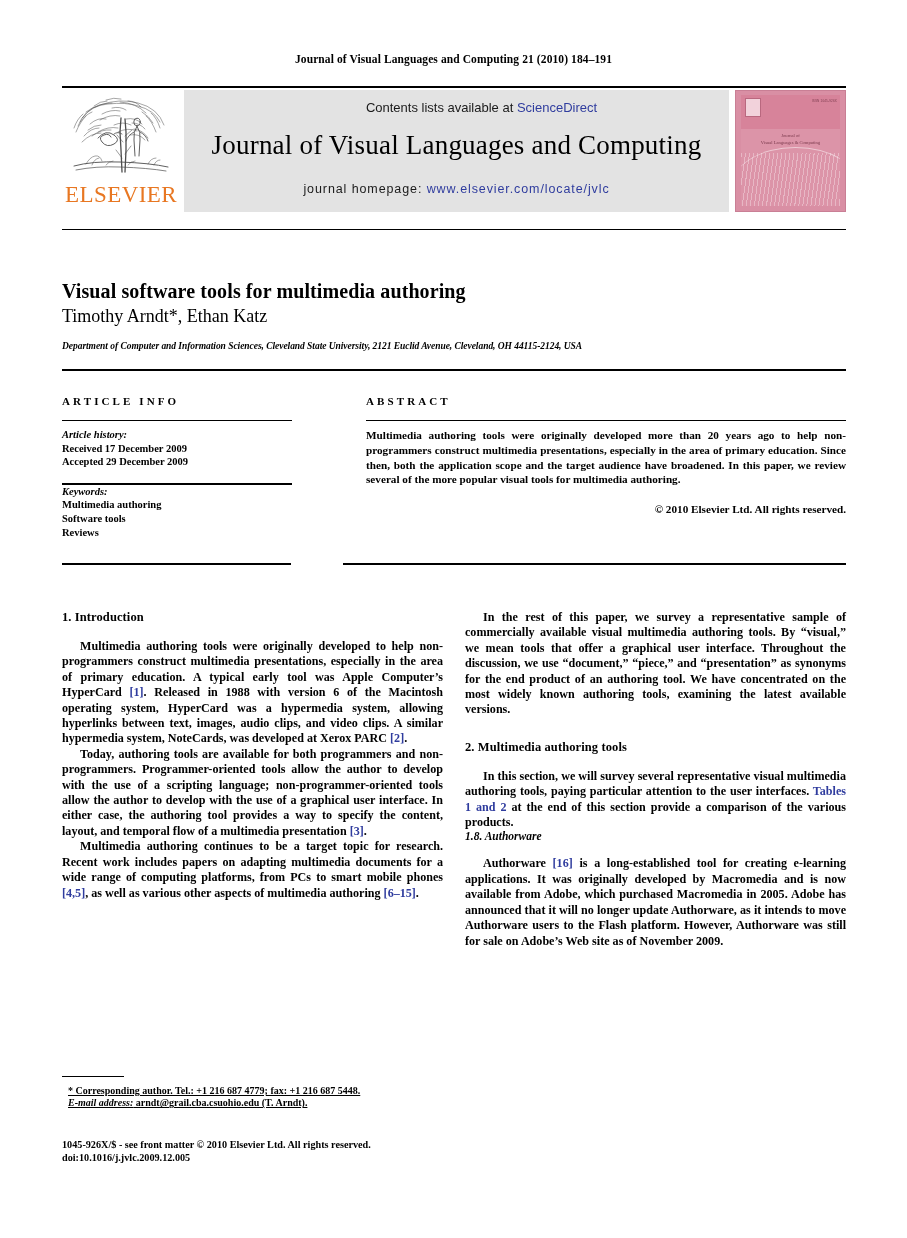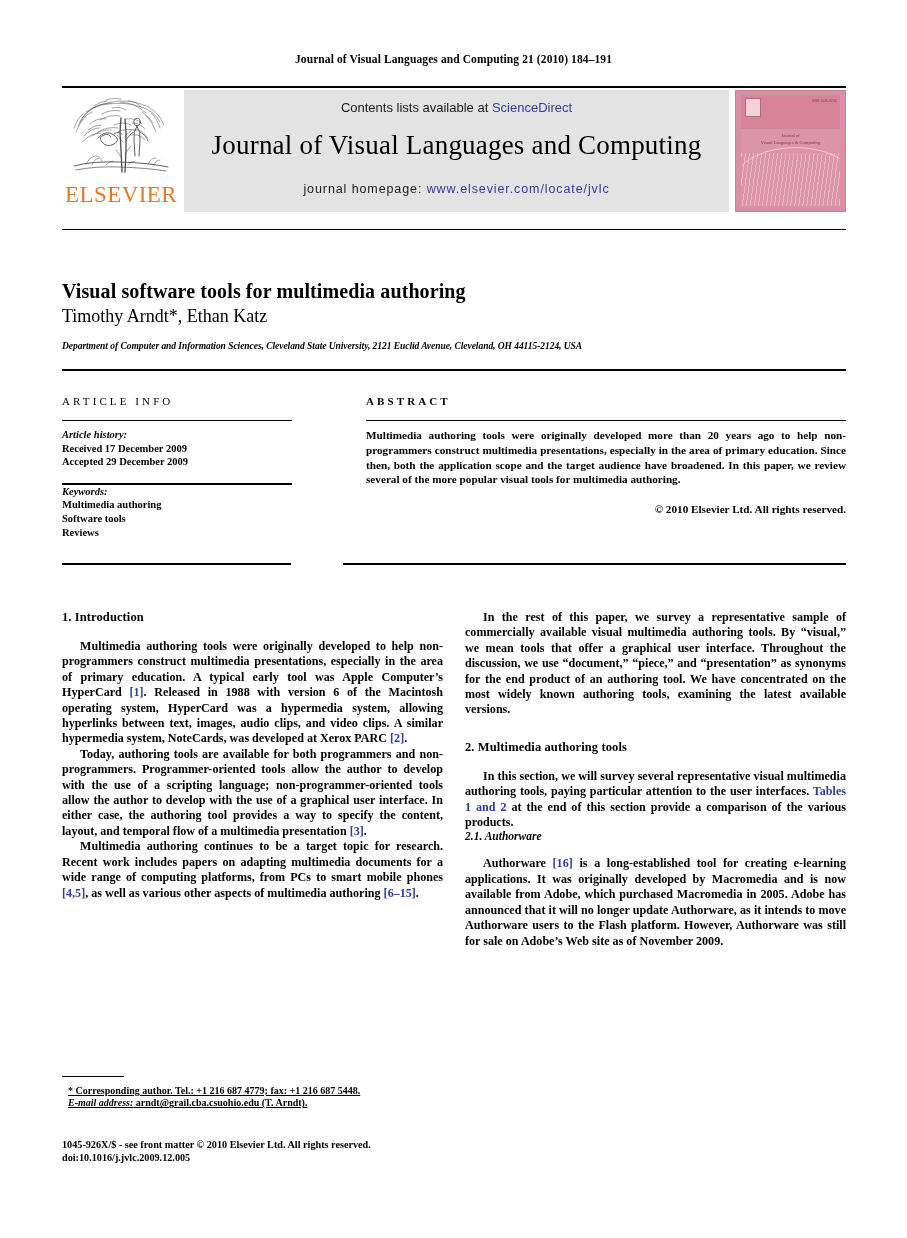--- a/index.html
+++ b/index.html
@@ -80,20 +80,21 @@
     background: #E3E3E3;
   }
   .contents-line {
     position: absolute;
     left: 0; top: 10px;
     width: 545px;
     text-align: center;
     font-family: "Liberation Sans", sans-serif;
     font-size: 13px;
     color: #1a1a1a;
+    padding-left: 25px;
   }
   .contents-line a {
     color: #2F3C9E;
     text-decoration: none;
   }
   .journal-title {
     position: absolute;
     left: 0; top: 40px;
     width: 545px;
     text-align: center;
@@ -219,21 +220,21 @@
     position: absolute;
     left: 62px; top: 369px;
     width: 784px;
     height: 2px;
     background: #000;
   }
   .label-info {
     position: absolute;
     left: 62px; top: 395px;
     font-size: 11px;
-    font-weight: normal;
+    font-weight: bold;
     letter-spacing: 3.1px;
   }
   .label-abstract {
     position: absolute;
     left: 366px; top: 395px;
     font-size: 11px;
     font-weight: bold;
     letter-spacing: 3.1px;
   }
   .rule-info-left {
@@ -487,21 +488,21 @@
     <h2 class="sec-head">1.  Introduction</h2>
     <p class="body"><span>Multimedia authoring tools were originally developed to help non-programmers construct multimedia presentations, especially in the area of primary education. A typical early tool was Apple Computer’s HyperCard </span><span class="ref">[1]</span><span>. Released in 1988 with version 6 of the Macintosh operating system, HyperCard was a hypermedia system, allowing hyperlinks between text, images, audio clips, and video clips. A similar hypermedia system, NoteCards, was developed at Xerox PARC </span><span class="ref">[2]</span><span>.</span></p>
     <p class="body"><span>Today, authoring tools are available for both programmers and non-programmers. Programmer-oriented tools allow the author to develop with the use of a scripting language; non-programmer-oriented tools allow the author to develop with the use of a graphical user interface. In either case, the authoring tool provides a way to specify the content, layout, and temporal flow of a multimedia presentation </span><span class="ref">[3]</span><span>.</span></p>
     <p class="body"><span>Multimedia authoring continues to be a target topic for research. Recent work includes papers on adapting multimedia documents for a wide range of computing platforms, from PCs to smart mobile phones </span><span class="ref">[4,5]</span><span>, as well as various other aspects of multimedia authoring </span><span class="ref">[6–15]</span><span>.</span></p>
   </div>
 
   <div class="col-right">
     <p class="body">In the rest of this paper, we survey a representative sample of commercially available visual multimedia authoring tools. By “visual,” we mean tools that offer a graphical user interface. Throughout the discussion, we use “document,” “piece,” and “presentation” as synonyms for the end product of an authoring tool. We have concentrated on the most widely known authoring tools, examining the latest available versions.</p>
     <h2 class="sec-head spaced-top">2.  Multimedia authoring tools</h2>
     <p class="body"><span>In this section, we will survey several representative visual multimedia authoring tools, paying particular attention to the user interfaces. </span><span class="xref">Tables 1 and 2</span><span> at the end of this section provide a comparison of the various products.</span></p>
-    <h3 class="subsec-head spaced-top">2.1.  Authorware</h3>
+    <h3 class="subsec-head spaced-top">1.8.  Authorware</h3>
     <p class="body"><span>Authorware </span><span class="ref">[16]</span><span> is a long-established tool for creating e-learning applications. It was originally developed by Macromedia and is now available from Adobe, which purchased Macromedia in 2005. Adobe has announced that it will no longer update Authorware, as it intends to move Authorware users to the Flash platform. However, Authorware was still for sale on Adobe’s Web site as of November 2009.</span></p>
   </div>
 
   <div class="foot-rule"></div>
   <div class="footnote">
     <div class="fn-line">* Corresponding author. Tel.: +1 216 687 4779; fax: +1 216 687 5448.</div>
     <div class="fn-line"><em>E-mail address:</em><span> arndt@grail.cba.csuohio.edu (T. Arndt).</span></div>
   </div>
   <div class="imprint">
     <div>1045-926X/$ - see front matter © 2010 Elsevier Ltd. All rights reserved.</div>

